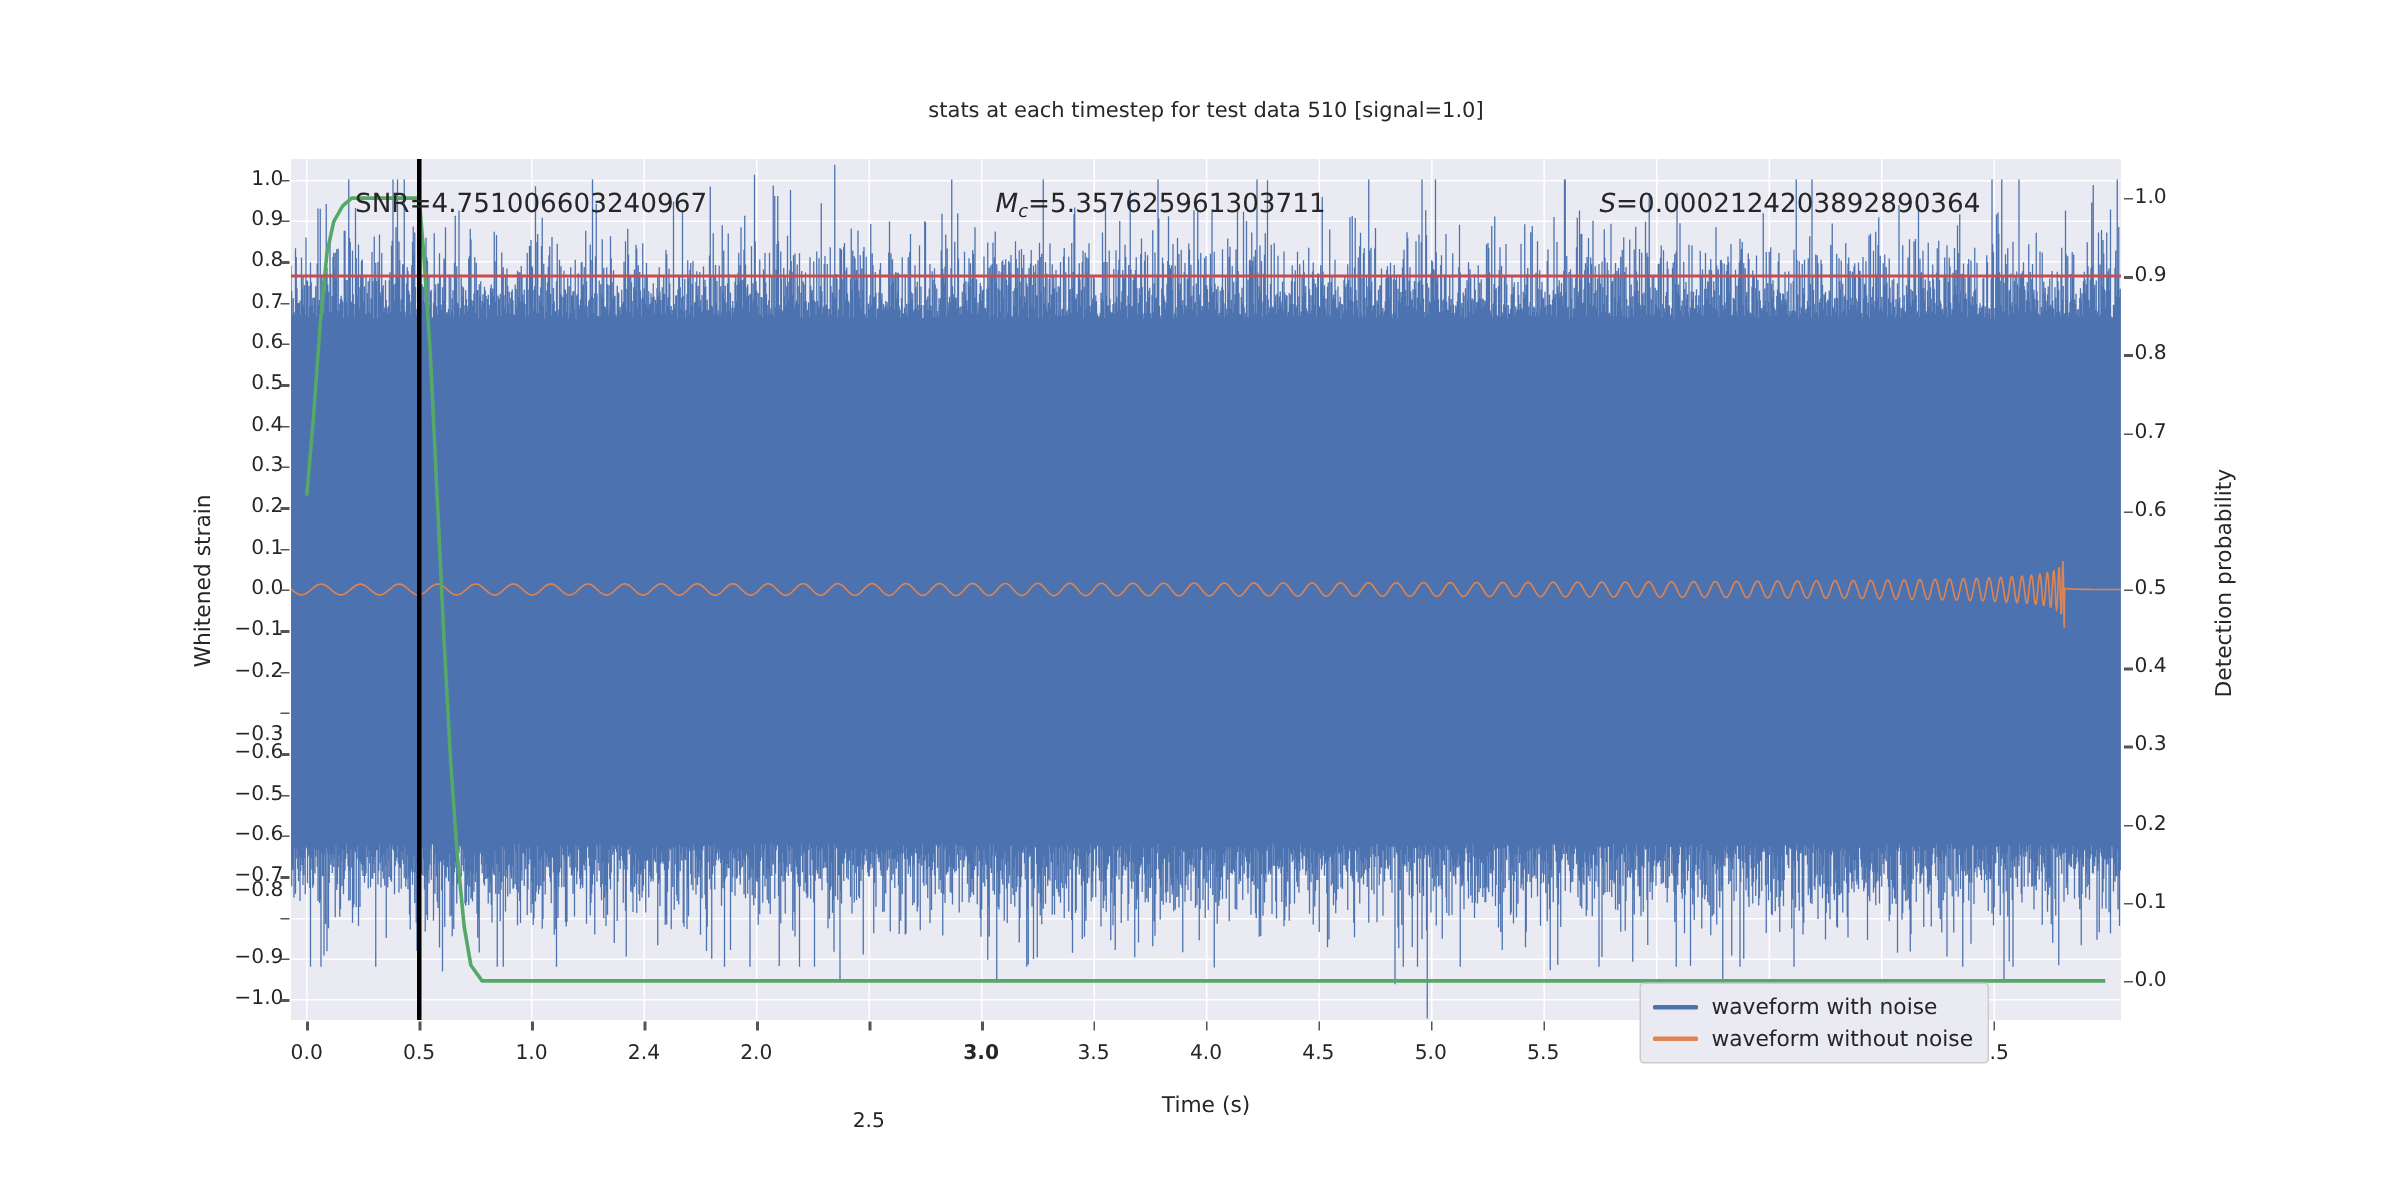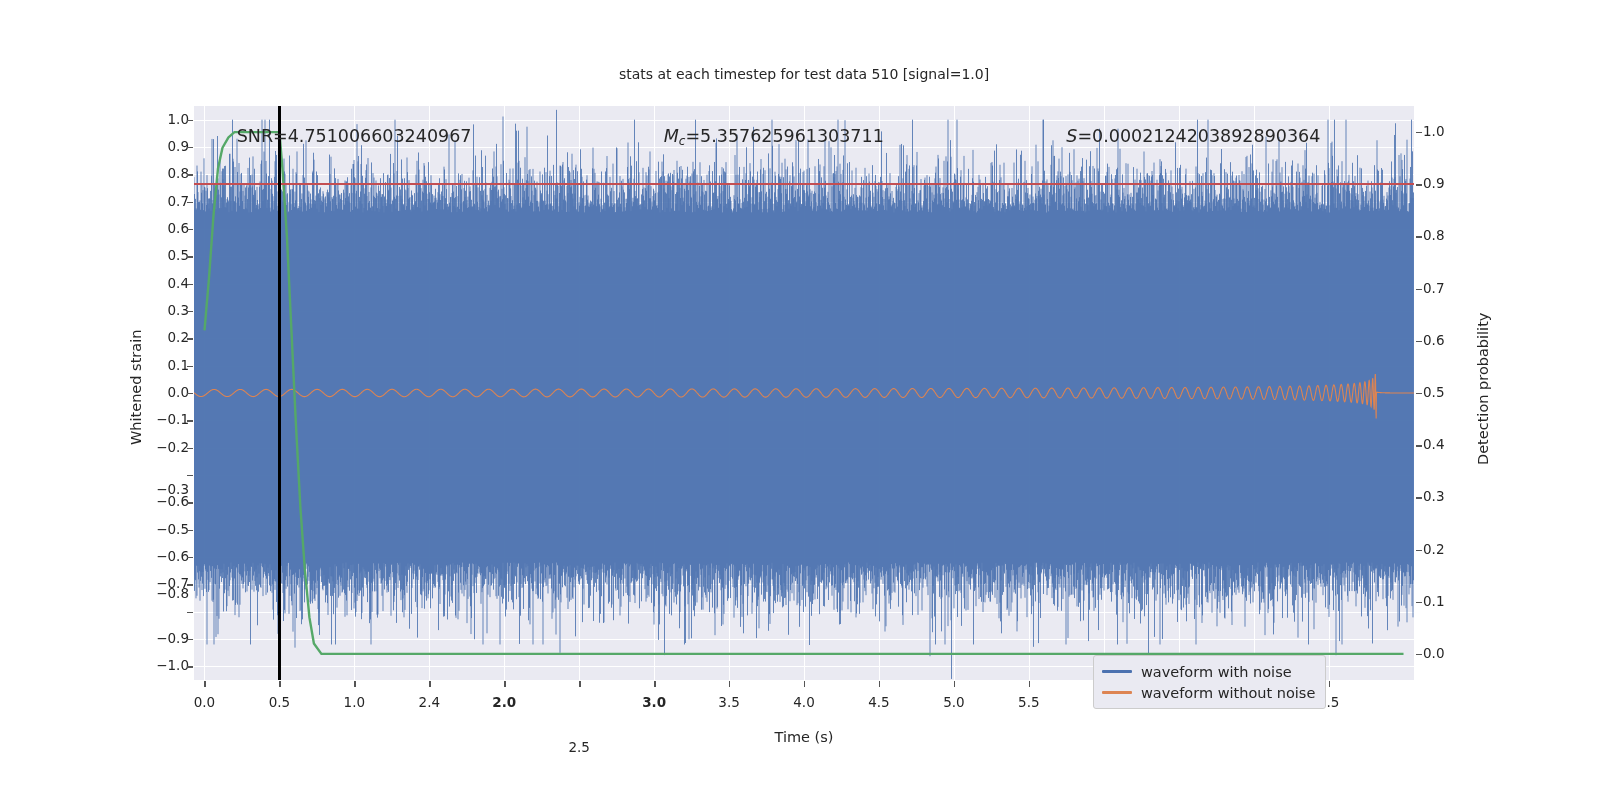--- a/index.html
+++ b/index.html
@@ -160,21 +160,21 @@
     </div>
   <div id="ticks-x">
       <div class="xtick" style="left: 204.491px;">0.0</div>
       <div class="tickmark-x" style="left: 204.491px;"></div>
       <div class="xtick" style="left: 279.43px;">0.5</div>
       <div class="tickmark-x" style="left: 279.43px;"></div>
       <div class="xtick" style="left: 354.369px;">1.0</div>
       <div class="tickmark-x" style="left: 354.369px;"></div>
       <div class="xtick" style="left: 429.307px;">2.4</div>
       <div class="tickmark-x" style="left: 429.307px;"></div>
-      <div class="xtick" style="left: 504.246px; font-weight: bold;">2.0</div>
+      <div class="xtick" style="left: 504.246px;">2.0</div>
       <div class="tickmark-x" style="left: 504.246px;"></div>
       <div class="xtick" style="left: 579.184px; margin-top: 45px;">2.5</div>
       <div class="tickmark-x" style="left: 579.184px;"></div>
       <div class="xtick" style="left: 654.123px; font-weight: bold;">3.0</div>
       <div class="tickmark-x" style="left: 654.123px;"></div>
       <div class="xtick" style="left: 729.061px;">3.5</div>
       <div class="tickmark-x" style="left: 729.061px;"></div>
       <div class="xtick" style="left: 804px;">4.0</div>
       <div class="tickmark-x" style="left: 804px;"></div>
       <div class="xtick" style="left: 878.939px;">4.5</div>

